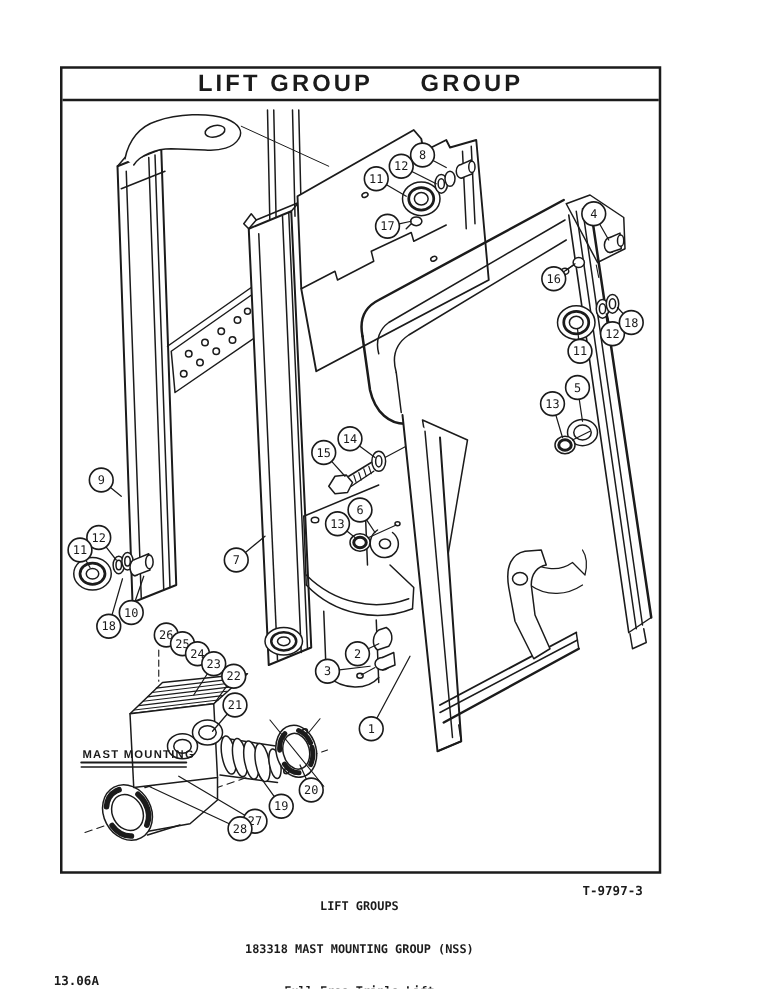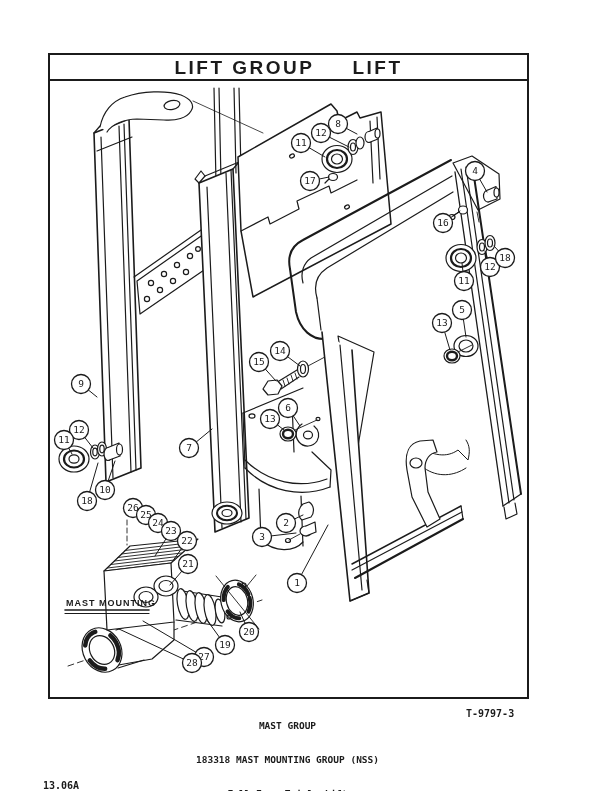--- a/index.html
+++ b/index.html
@@ -402,27 +402,27 @@
             <circle cx="192" cy="663" r="9.5" fill="#fff" stroke="#1b1b1b" stroke-width="1.3"></circle>
             <text x="192" y="666.4" text-anchor="middle" font-size="9.5" font-family="&quot;DejaVu Sans Mono&quot;, monospace" fill="#1b1b1b" stroke="none">28</text>
           </g>
         </g>
     </g>
   </svg>
 
   <div class="frame">
     <div class="titlebar">
       <span>LIFT GROUP</span>
-      <span>LIFT</span>
+      <span>GROUP</span>
     </div>
   </div>
 
   <div class="drawing-number">T-9797-3</div>
 
   <div class="caption">
-    <div>MAST GROUP</div>
+    <div>LIFT GROUPS</div>
     <div>183318 MAST MOUNTING GROUP (NSS)</div>
     <div>Full Free Triple Lift</div>
     
   </div>
 
   <div class="page-number">13.06A</div>
 </div>
 
 </body></html>

